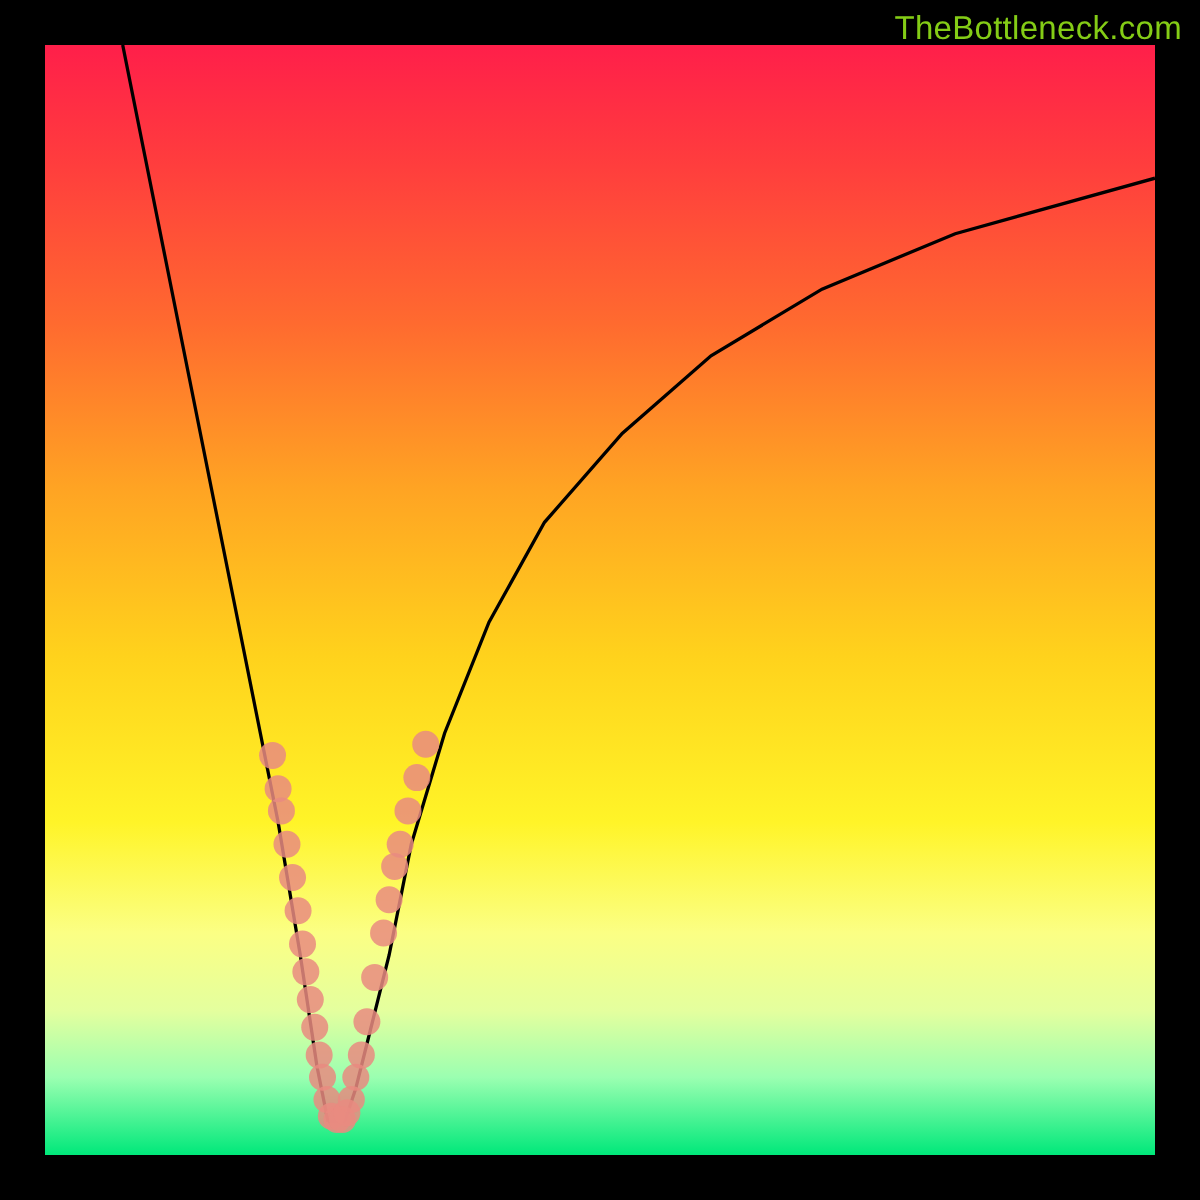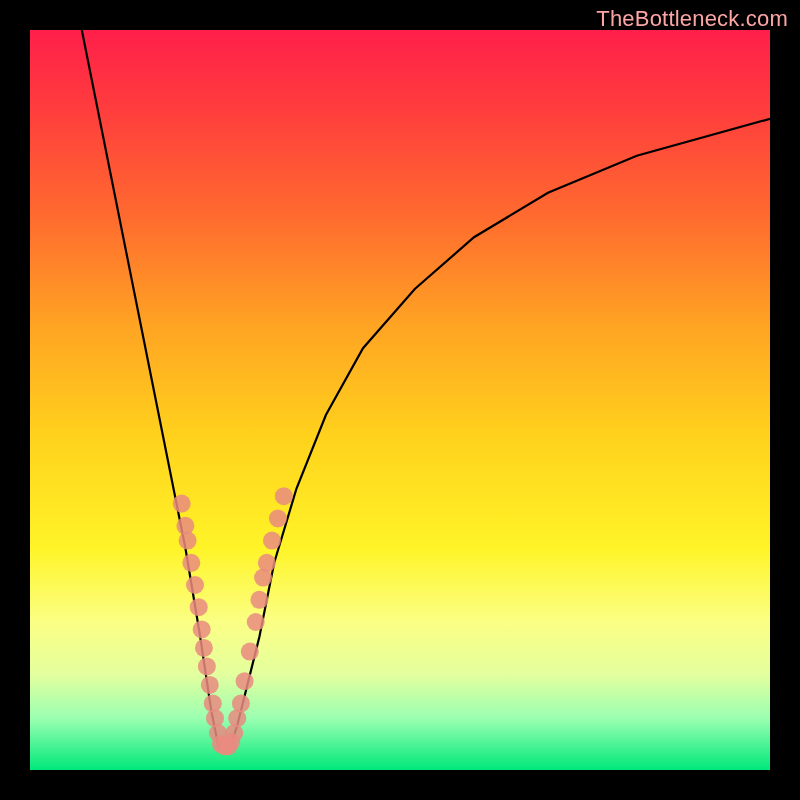--- a/index.html
+++ b/index.html
@@ -34,21 +34,21 @@
       #fff428 70%,
       #fbff84 80%,
       #e4ff9e 87%,
       #9bffb1 93%,
       #00e87a 100%);
   }
   .watermark {
     position: absolute;
     top: 6px;
     right: 12px;
-    color: #fca5a5;
+    color: #84cc16;
     font-size: 22px;
     letter-spacing: 0.2px;
     font-weight: 500;
   }
   svg.curve {
     position: absolute;
     left: 0;
     top: 0;
     width: 740px;
     height: 740px;

